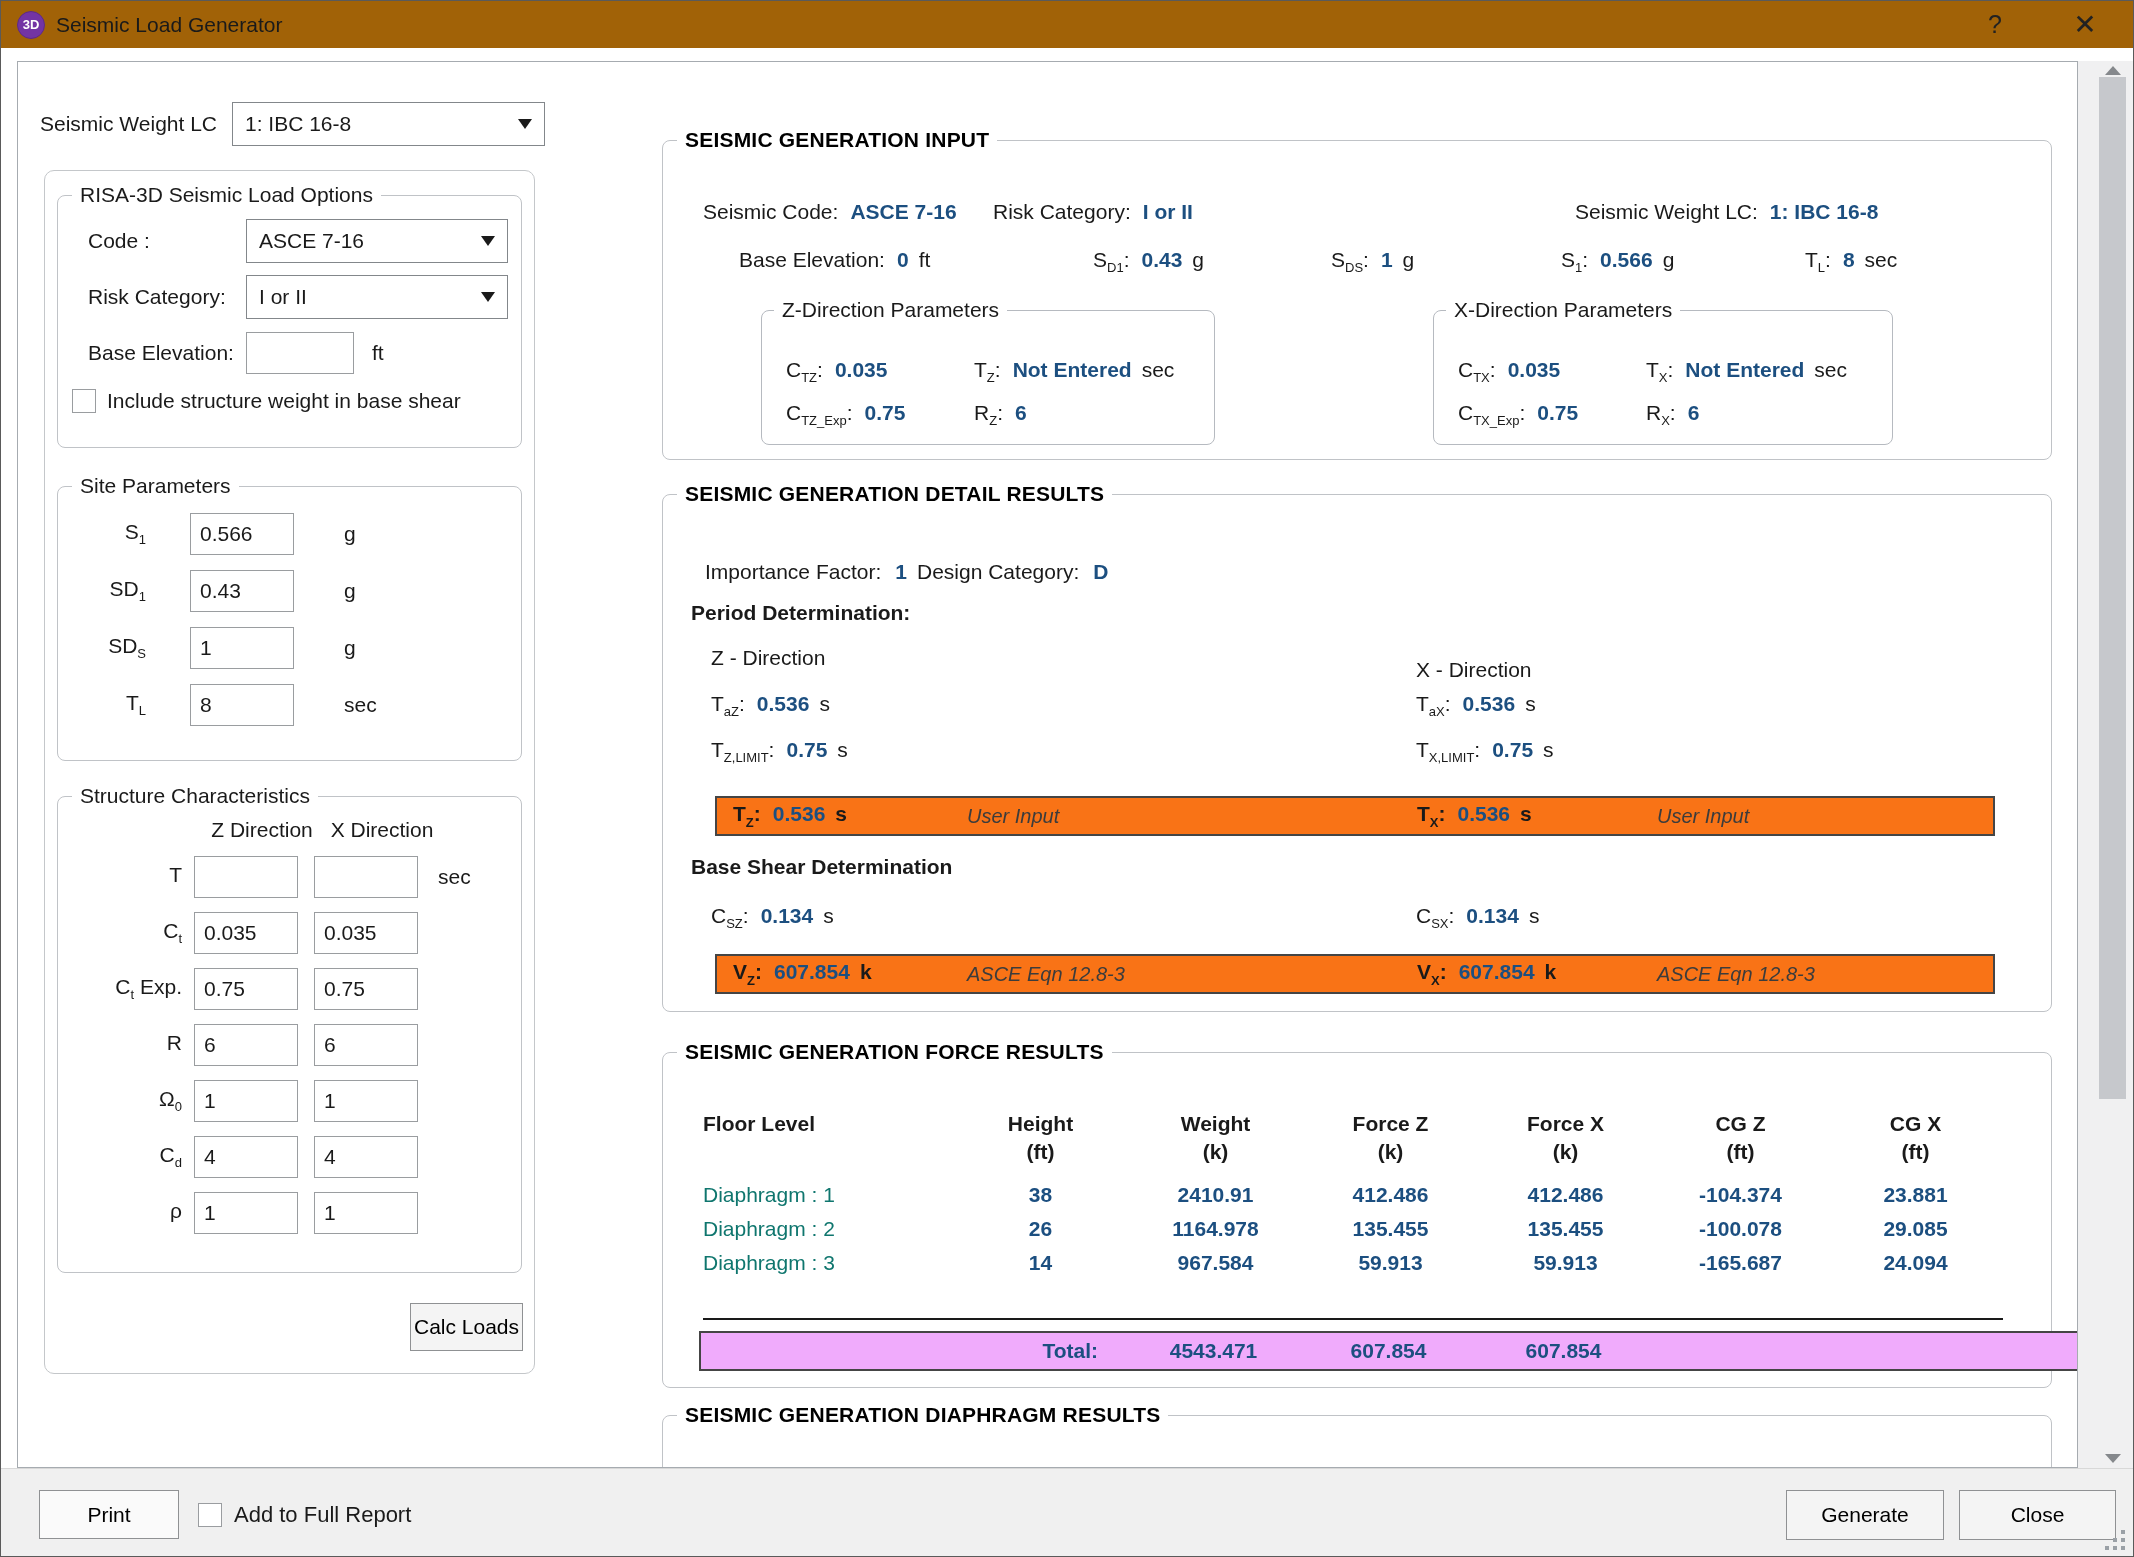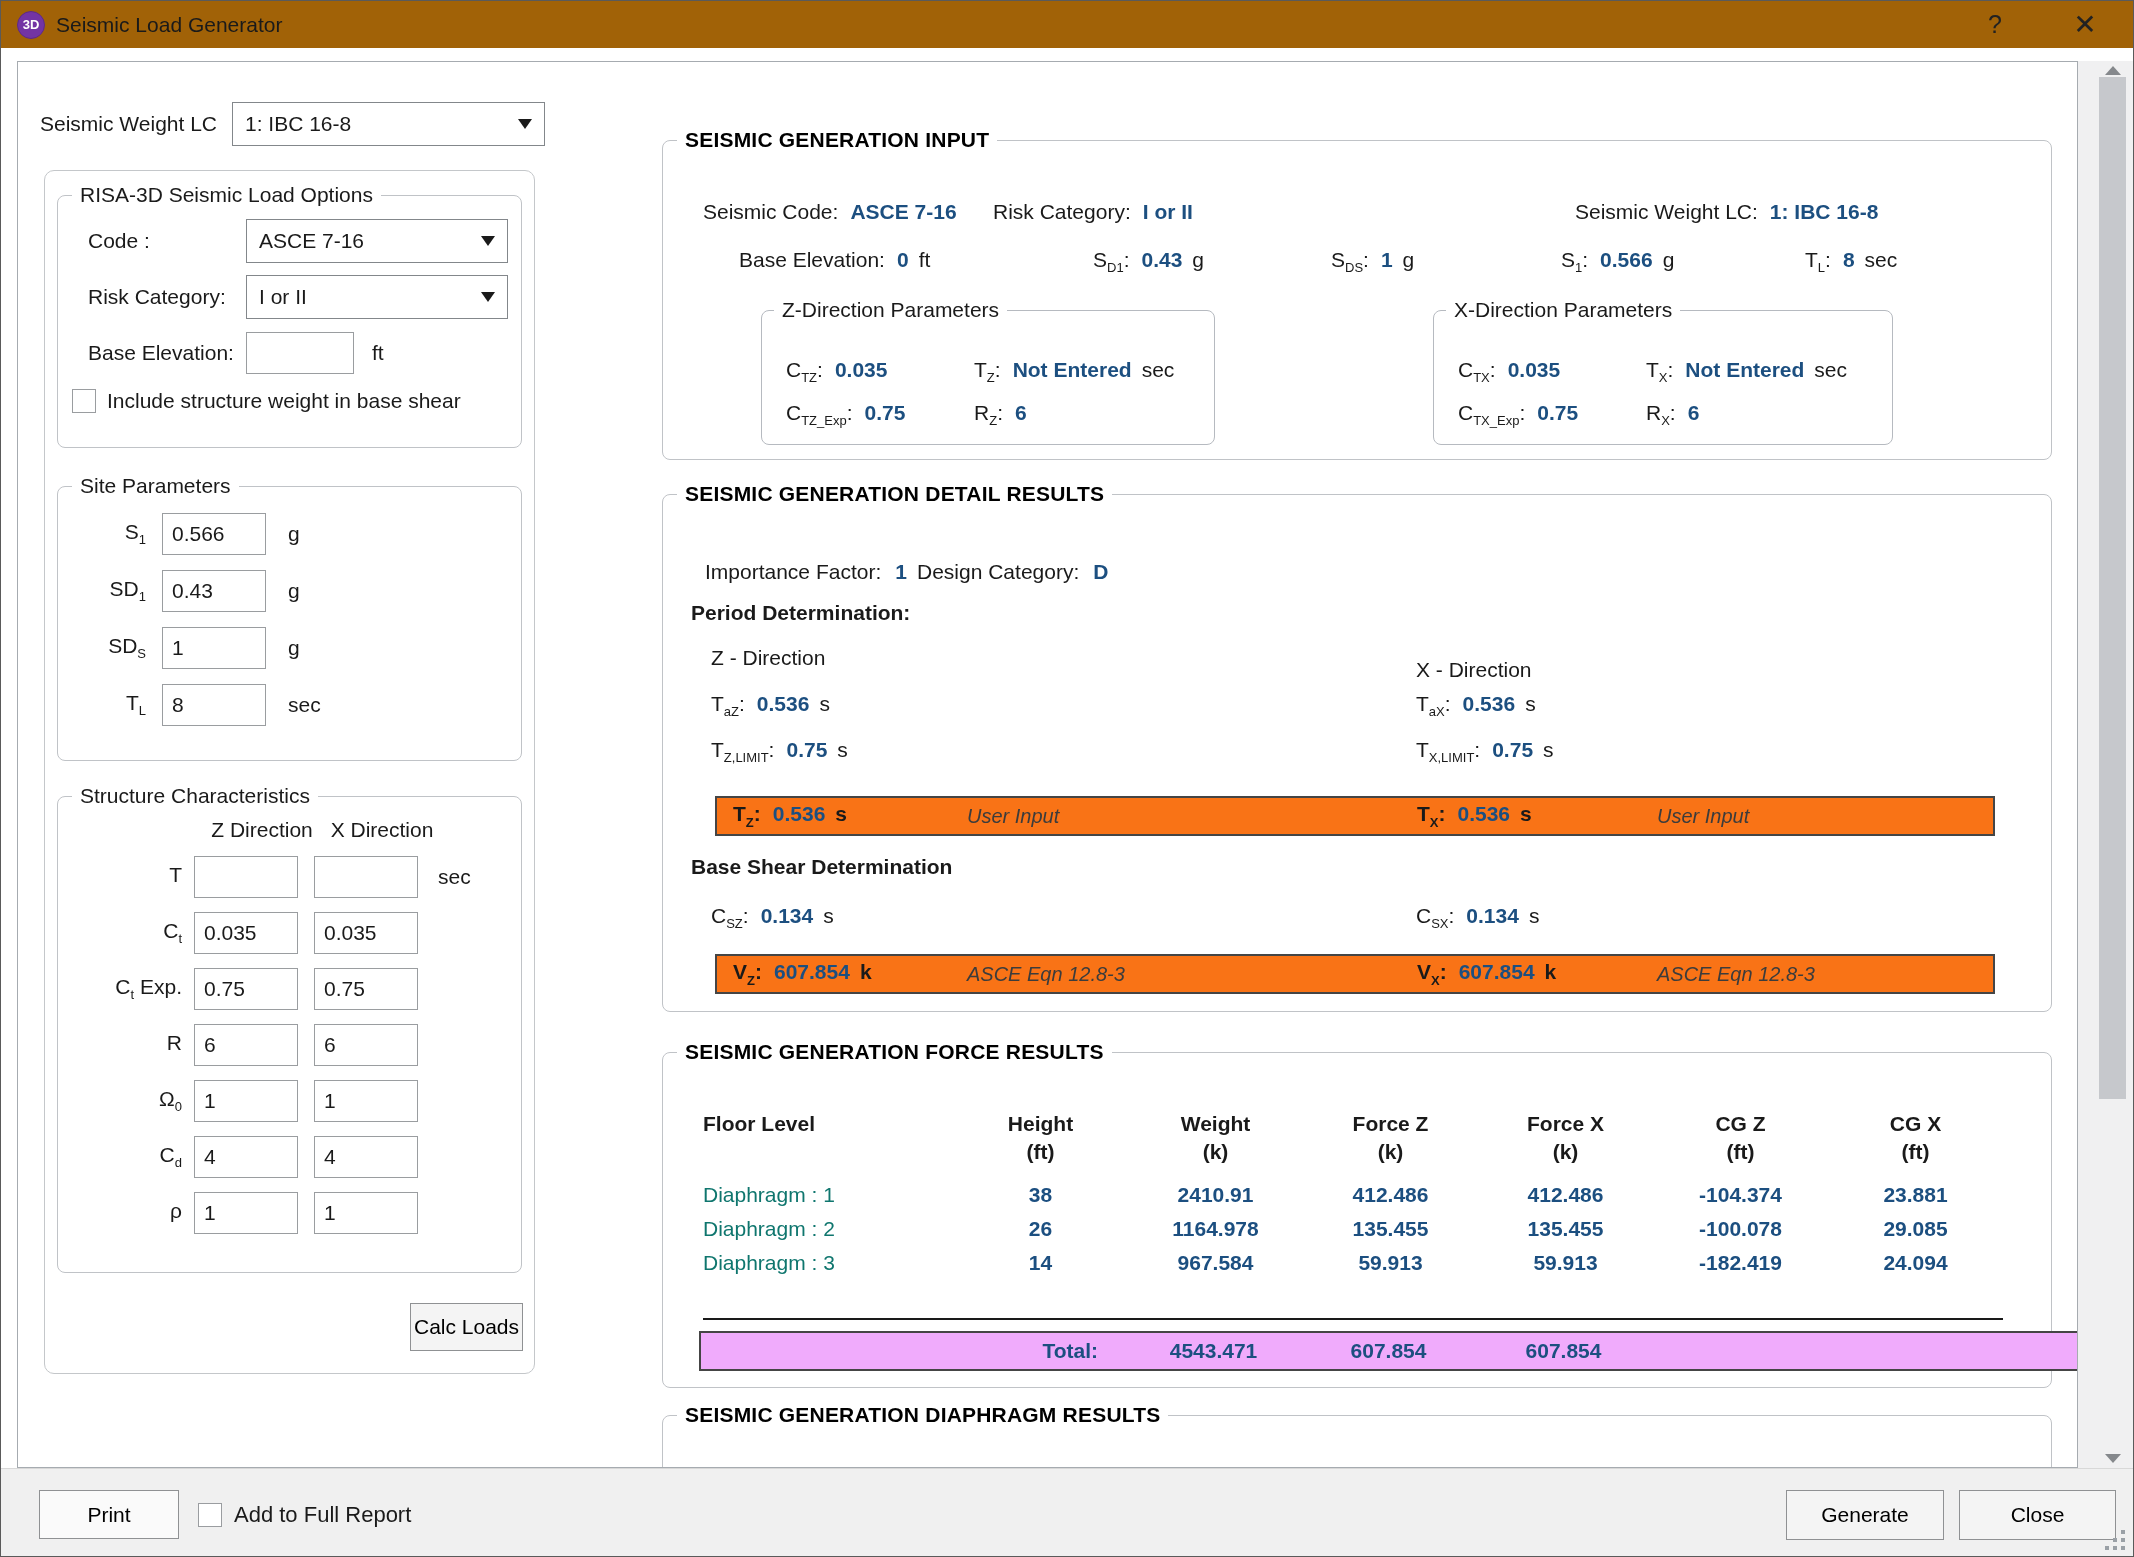--- a/index.html
+++ b/index.html
@@ -45,21 +45,21 @@
   .fs-opts { left:12px; top:12px; right:12px; height:265px; }
   .fs-site { left:12px; top:303px; right:12px; height:287px; }
   .fs-struct { left:12px; top:613px; right:12px; height:489px; }
   .orow { display:flex; align-items:center; margin:12px 0 12px 30px; height:44px; }
   .orow .lbl { width:158px; font-size:21px; white-space:nowrap; }
   .orow .select { width:262px; }
   .orow .tinput { width:108px; }
   .orow .unit { margin-left:18px; }
   .cbrow { display:flex; align-items:center; margin:14px 0 0 14px; }
   .cbrow .cblbl { margin-left:11px; font-size:21px; white-space:nowrap; }
-  .srow { display:flex; align-items:center; margin:15px 0 15px 22px; height:42px; }
+  .srow { display:flex; align-items:center; margin:15px 0 15px 22px; height:42px;gap:28px; }
   .srow .slbl { width:66px; text-align:right; white-space:nowrap; }
   .srow .tinput { margin-left:16px; }
   .srow .unit { margin-left:22px; }
   .shdr { display:flex; margin:10px 0 4px 152px; }
   .shdr .h1 { width:104px; text-align:center; white-space:nowrap; }
   .shdr .h2 { width:104px; text-align:center; margin-left:16px; white-space:nowrap; }
   .trow { display:flex; align-items:center; margin:14px 0; height:42px; }
   .trow .tlbl { width:136px; text-align:right; padding-right:12px; white-space:nowrap; }
   .trow .tinput { width:104px; }
   .trow .tinput + .tinput { margin-left:16px; }
@@ -372,21 +372,21 @@
           <div class="c">135.455</div>
           <div class="c">-100.078</div>
           <div class="c">29.085</div>
         </div>
         <div class="grid7 frow">
           <div class="c level">Diaphragm : 3</div>
           <div class="c">14</div>
           <div class="c">967.584</div>
           <div class="c">59.913</div>
           <div class="c">59.913</div>
-          <div class="c">-182.419</div>
+          <div class="c">-165.687</div>
           <div class="c">24.094</div>
         </div>
       </div>
     </div>
 
     <div class="hline"></div>
 
     <div class="total-bar">
       <div class="grid7">
         <div class="c"></div>

